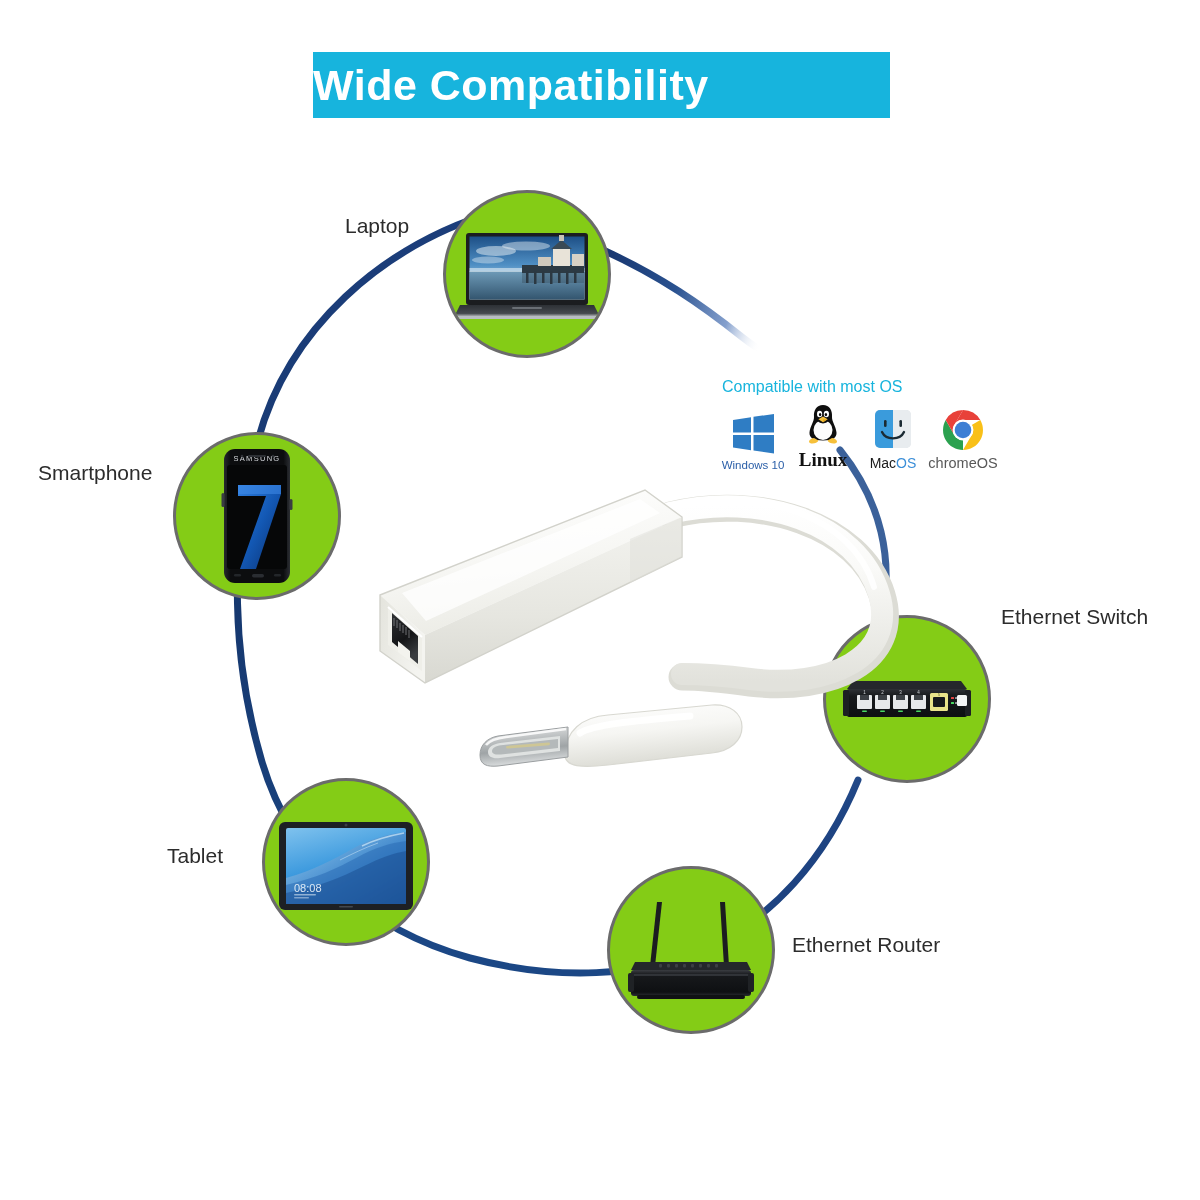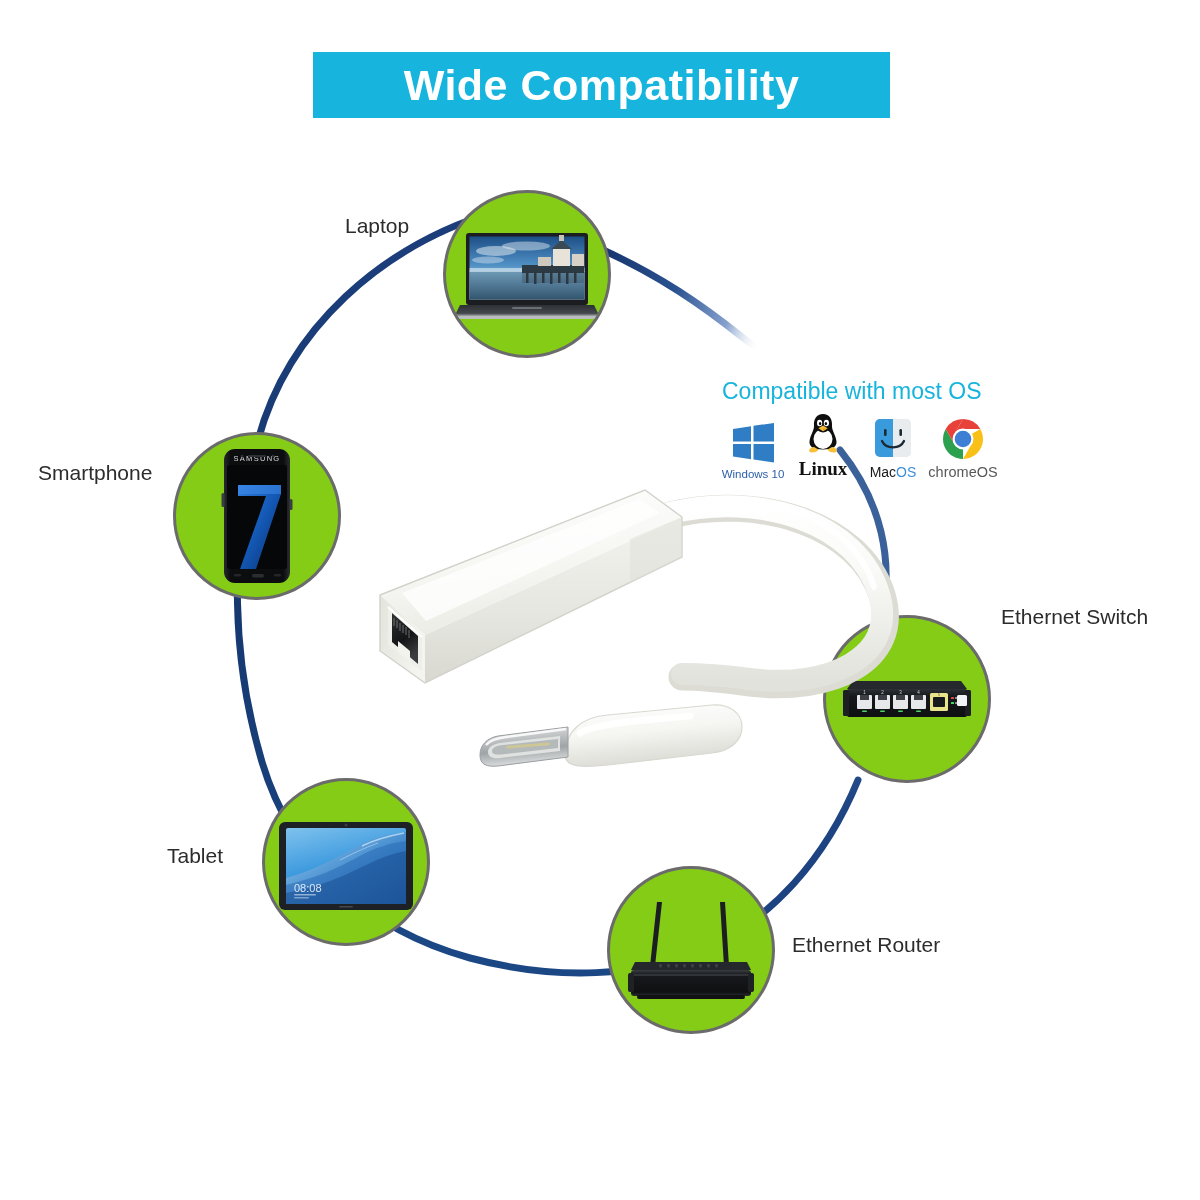--- a/index.html
+++ b/index.html
@@ -14,21 +14,21 @@
     width: 1200px; height: 1200px;
     background: #ffffff;
   }
 
   
   .banner {
     position: absolute;
     left: 313px; top: 52px;
     width: 577px; height: 66px;
     background: #17b4dd;
-    display: flex; align-items: center; justify-content: center;
+    display: flex; align-items: center; justify-content: flex-start;
   }
   .banner-text {
     color: #ffffff;
     font-size: 43px;
     font-weight: bold;
     letter-spacing: 0.5px;
     font-family: "Liberation Sans", sans-serif;
     white-space: nowrap;
   }
 
@@ -60,21 +60,21 @@
   #label-tablet    { left: 167px; top: 844px; }
   #node-router     { left: 607px; top: 866px;  width: 168px; height: 168px; }
   #label-router    { left: 792px; top: 933px; }
   #node-switch     { left: 823px; top: 615px;  width: 168px; height: 168px; }
   #label-switch    { left: 1001px; top: 605px; }
 
   
   #os-block { position: absolute; left: 722px; top: 378px; width: 272px; }
   #os-title {
     color: #17b4dd;
-    font-size: 23px;
+    font-size: 16px;
     font-family: "Liberation Sans", sans-serif;
     white-space: nowrap;
     margin-bottom: 6px;
   }
   #os-row { display: flex; align-items: flex-end; gap: 8px; }
   .os-item { display: flex; flex-direction: column; align-items: center; width: 62px; }
   .os-icon { height: 44px; display: flex; align-items: center; justify-content: center; }
   .os-name { font-size: 12px; margin-top: 3px; white-space: nowrap; }
   .os-name.win    { color: #2b5fa8; font-size: 11.5px; }
   .os-name.linux  { color: #111111; font-family: "Liberation Serif", serif; font-size: 19px; font-weight: bold; }

